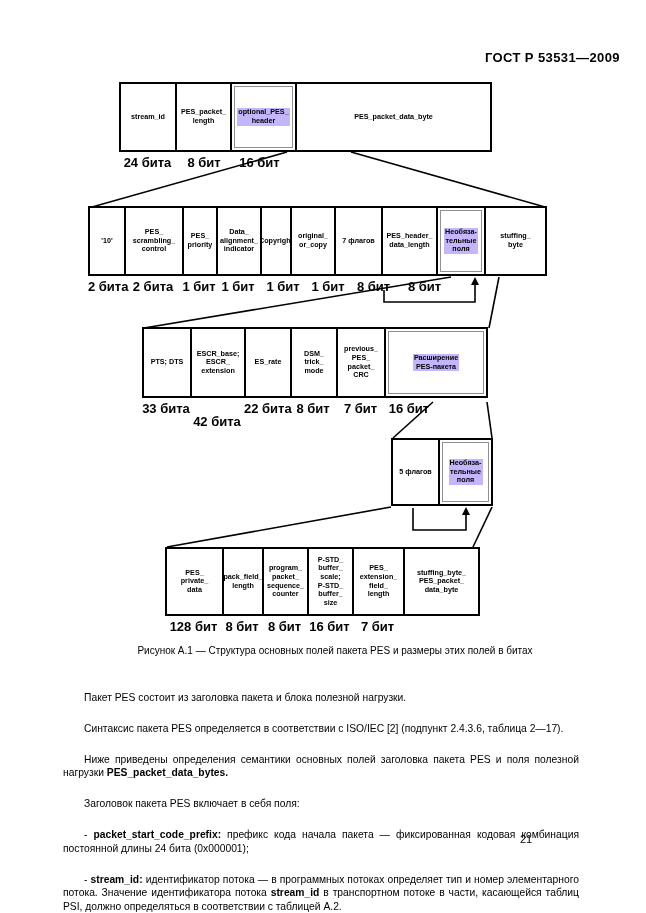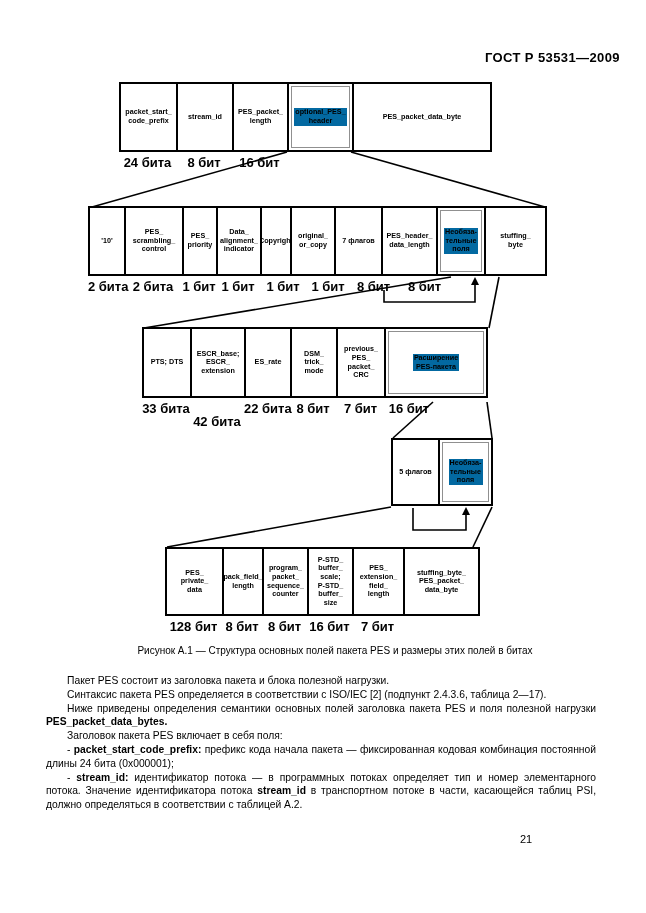--- a/index.html
+++ b/index.html
@@ -8,29 +8,29 @@
   .hdr{position:absolute;top:50px;right:26px;font-weight:bold;font-size:13px;letter-spacing:.4px}
 
   
   .row{position:absolute;display:flex;border:2px solid #000;box-sizing:border-box;background:#fff}
   .bx{border-right:2px solid #000;box-sizing:border-box;display:flex;align-items:center;
       justify-content:center;text-align:center;font-weight:bold;font-size:7.2px;line-height:8.6px;
       padding:1px;overflow:hidden}
   .bx:last-child{border-right:none}
   .bx span{white-space:pre-line}
   .bx.dbl{box-shadow:inset 0 0 0 2px #fff, inset 0 0 0 3px #909090}
-  .bx.hl span{background:#0369a1;padding:0 1px}
+  .bx.hl span{background:#c4b5fd;padding:0 1px}
   .flex1{flex:1}
   .bits{position:absolute;font-weight:bold;font-size:13px;text-align:center;white-space:nowrap}
 
   svg.lines{position:absolute;left:0;top:0;pointer-events:none}
 
   .cap{position:absolute;top:645px;left:12px;width:646px;text-align:center;font-size:10px}
   .bodytxt{position:absolute;top:674px;left:46px;width:550px;font-size:10.3px;line-height:13.8px;text-align:justify}
-  .bodytxt p{margin:0;text-indent:21px}
+  .bodytxt p{margin:17px;text-indent:21px}
   .b{font-weight:bold}
   .pageno{position:absolute;top:833px;left:520px;width:66px;text-align:left;font-size:11px}
 </style>
 </head>
 <body>
 
 <div class="page">
 
   <div class="hdr">ГОСТ Р 53531—2009</div>
 
@@ -47,24 +47,20 @@
       <line x1="391" y1="507" x2="167" y2="547"></line>
       <line x1="492" y1="507" x2="473" y2="547"></line>
     </g>
     <g fill="#000" stroke="none">
       <path d="M471,285 L475,277 L479,285 Z"></path>
       <path d="M462,515 L466,507 L470,515 Z"></path>
     </g>
   </svg>
 
   <div class="row" style="left:119px;top:82px;width:373px;height:70px">
-    <div class="bx" style="width:57px">
-        <span>packet_start_
-code_prefix</span>
-      </div>
     <div class="bx" style="width:56px">
         <span>stream_id</span>
       </div>
     <div class="bx" style="width:55px">
         <span>PES_packet_
 length</span>
       </div>
     <div class="bx dbl hl" style="width:65px">
         <span>optional_PES_
 header</span>

